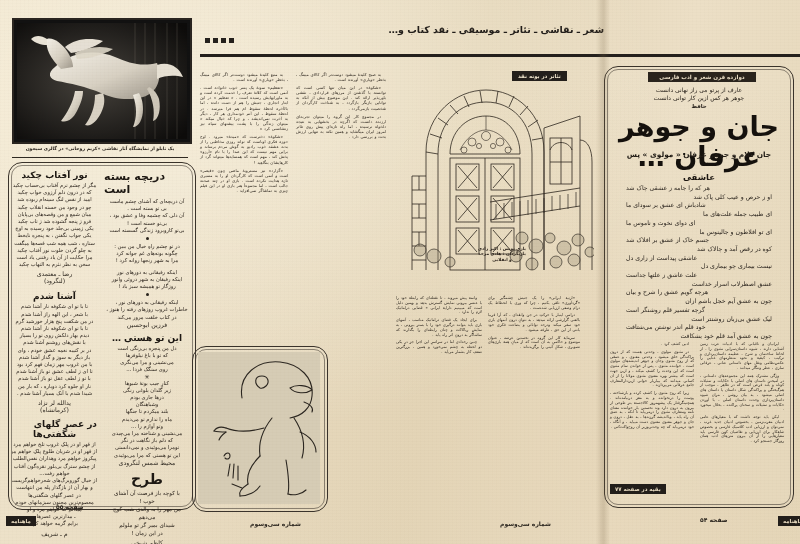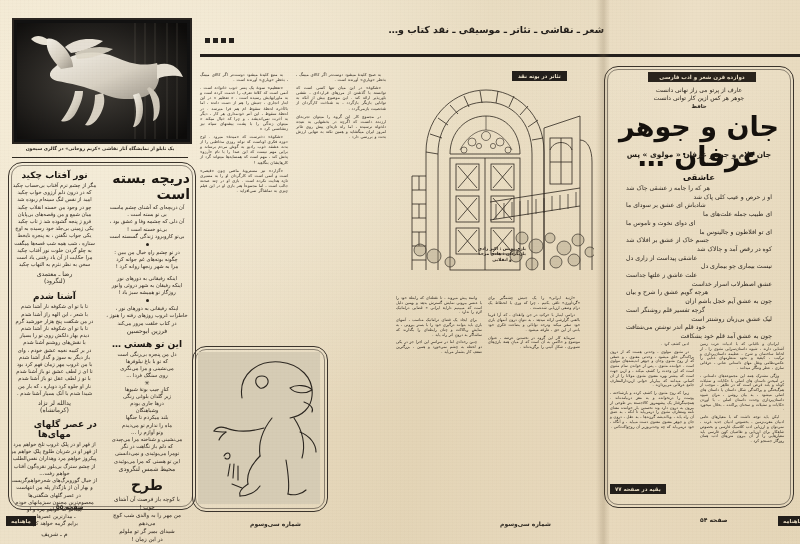--- a/index.html
+++ b/index.html
@@ -203,40 +203,40 @@
         <div class="poem-line">با من غروب مهر زمان فهم کرد بود</div>
         <div class="poem-line">تا ای ز لطف عشق تو باز آشنا شدم</div>
         <div class="poem-line">با تو ز لطف عقل تو باز آشنا شدم</div>
         <div class="poem-line">نار او جلوه کرد دوباره ، که بار من</div>
         <div class="poem-line">شیدا شدم با آنک بسیار آشنا شدم .</div>
       </div>
     <div class="byline" style="text-align:center;margin-top:2px;">یدالله لر نژاد</div>
     <div class="byline" style="text-align:center;">(کرمانشاه)</div>
 
     <div class="hd" style="font-size:9px;margin:6px 0 0;">در عصر گلهای</div>
-    <div class="hd" style="font-size:9px;text-align:center;margin-bottom:2px;">مهای‌ها</div>
+    <div class="hd" style="font-size:9px;text-align:center;margin-bottom:2px;">شگفتی‌ها</div>
     <div class="poem" id="lp3">
         <div class="poem-line">از قهر او در پلکِ غروب تلخ خواهم مرد</div>
         <div class="poem-line">از قهر او در شریان طلوع پلکِ خواهم مرد</div>
         <div class="poem-line">پیکروز خواهم مرد وهذاران نفس‌الطلب</div>
         <div class="poem-line">از چشم سترگ بی‌بلور نقره‌گون آفتاب</div>
         <div class="poem-line">خواهم رفت…</div>
         <div class="poem-line">از خیال گوروبرگ‌های شعرخواهم‌گریست</div>
         <div class="poem-line">و بهار آن از بازگذار پله من انتهاست</div>
         <div class="poem-line">در عصر گلهای شگفتی‌ها</div>
         <div class="poem-line">معصوم‌ترین مجنون سبزمانهای خودم</div>
         <div class="poem-line">میدانم که خواهم مرد و او</div>
         <div class="poem-line">ـ بیدارترین عصرها ـ</div>
         <div class="poem-line">برایم گریبه خواهد کرد</div>
       </div>
     <div class="byline" style="text-align:center;margin-top:2px;">م ـ شریف</div>
   </div>
 
   <div class="col" style="left:104px;top:170px;width:86px;">
-    <div class="hd" style="font-size:14px;text-align:right;margin-bottom:2px;">دریچه بسته است</div>
+    <div class="hd" style="font-size:11px;text-align:left;margin-bottom:2px;">دریچه بسته است</div>
     <div class="poem" id="lq1">
         <div class="poem-line">آن دریچه‌ای که آشنای چشم ماست</div>
         <div class="poem-line">بی تو بسته است .</div>
         <div class="poem-line">آن دلی که چشمه وفا و عشق بود ،</div>
         <div class="poem-line">بی‌تو خسته است !</div>
         <div class="poem-line">بی‌تو کاروبرود زندگی گسسته است</div>
       </div>
     <span class="bullet"></span>
     <div class="poem" id="lq2">
         <div class="poem-line">در تو چشم راهِ خیال من ببین :</div>

